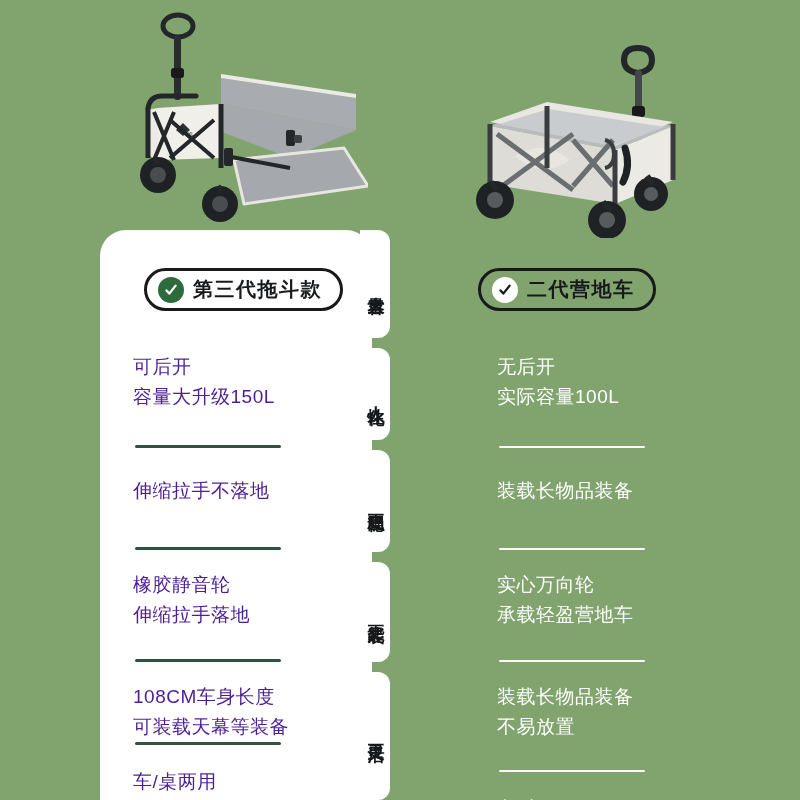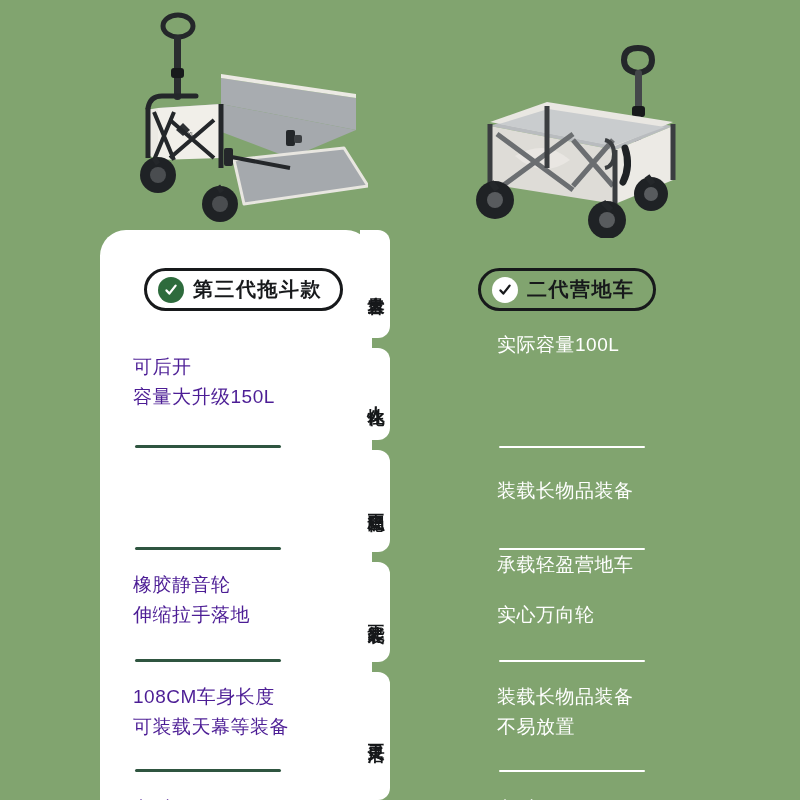--- a/index.html
+++ b/index.html
@@ -256,50 +256,52 @@
   <span class="pill-text">二代营地车</span>
 </div>
 
 <div class="col-left">
   <div class="row" style="height:118px;">
     <div class="row-text" style="padding-top:22px;">可后开</div>
     <div class="row-text">容量大升级150L</div>
     <div class="divider" style="position:absolute; bottom:0; left:2px;"></div>
   </div>
   <div class="row" style="height:102px;">
+    <div class="row-text" style="padding-top:28px;">伸缩拉手不落地</div>
     <div class="divider" style="position:absolute; bottom:0; left:2px;"></div>
   </div>
   <div class="row" style="height:112px;">
     <div class="row-text" style="padding-top:20px;">橡胶静音轮</div>
     <div class="row-text">伸缩拉手落地</div>
     <div class="divider" style="position:absolute; bottom:0; left:2px;"></div>
   </div>
-  <div class="row" style="height:110px;">
+  <div class="row" style="height:83px;">
     <div class="row-text" style="padding-top:20px;">108CM车身长度</div>
     <div class="row-text">可装载天幕等装备</div>
     <div class="divider" style="position:absolute; bottom:0; left:2px;"></div>
   </div>
   <div class="row" style="height:110px;">
     <div class="row-text" style="padding-top:22px;">车/桌两用</div>
 
   </div>
 </div>
 
 <div class="col-right">
   <div class="row" style="height:118px;">
+    <div class="row-text" style="padding-top:22px;">无后开</div>
     <div class="row-text">实际容量100L</div>
     <div class="divider" style="position:absolute; bottom:0; left:2px;"></div>
   </div>
   <div class="row" style="height:102px;">
     <div class="row-text" style="padding-top:28px;">装载长物品装备</div>
     <div class="divider" style="position:absolute; bottom:0; left:2px;"></div>
   </div>
   <div class="row" style="height:112px;">
+    <div class="row-text" style="padding-top:20px;">实心万向轮</div>
     <div class="row-text">承载轻盈营地车</div>
-    <div class="row-text" style="padding-top:20px;">实心万向轮</div>
     <div class="divider" style="position:absolute; bottom:0; left:2px;"></div>
   </div>
   <div class="row" style="height:110px;font-family:Liberation Serif, serif;">
     <div class="row-text" style="padding-top:20px;">装载长物品装备</div>
     <div class="row-text">不易放置</div>
     <div class="divider" style="position:absolute; bottom:0; left:2px;"></div>
   </div>
   <div class="row" style="height:110px;">
     <div class="row-text" style="padding-top:22px;">车/桌两用</div>
 

